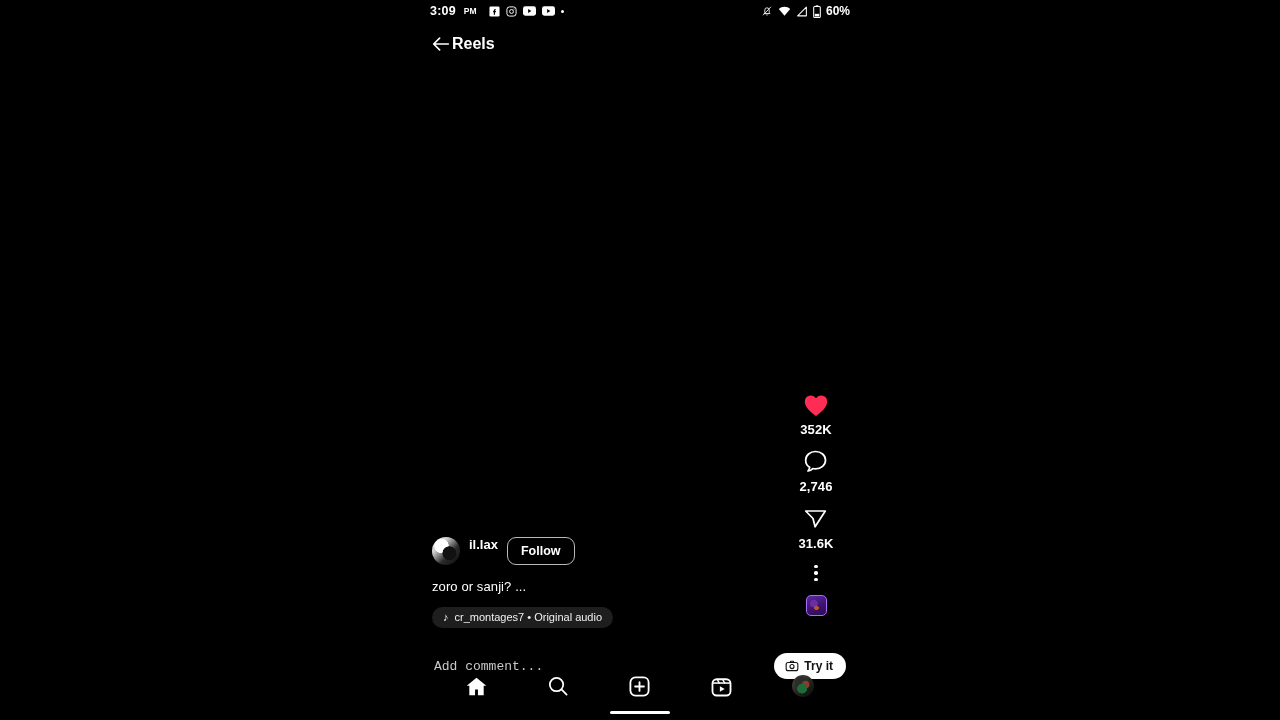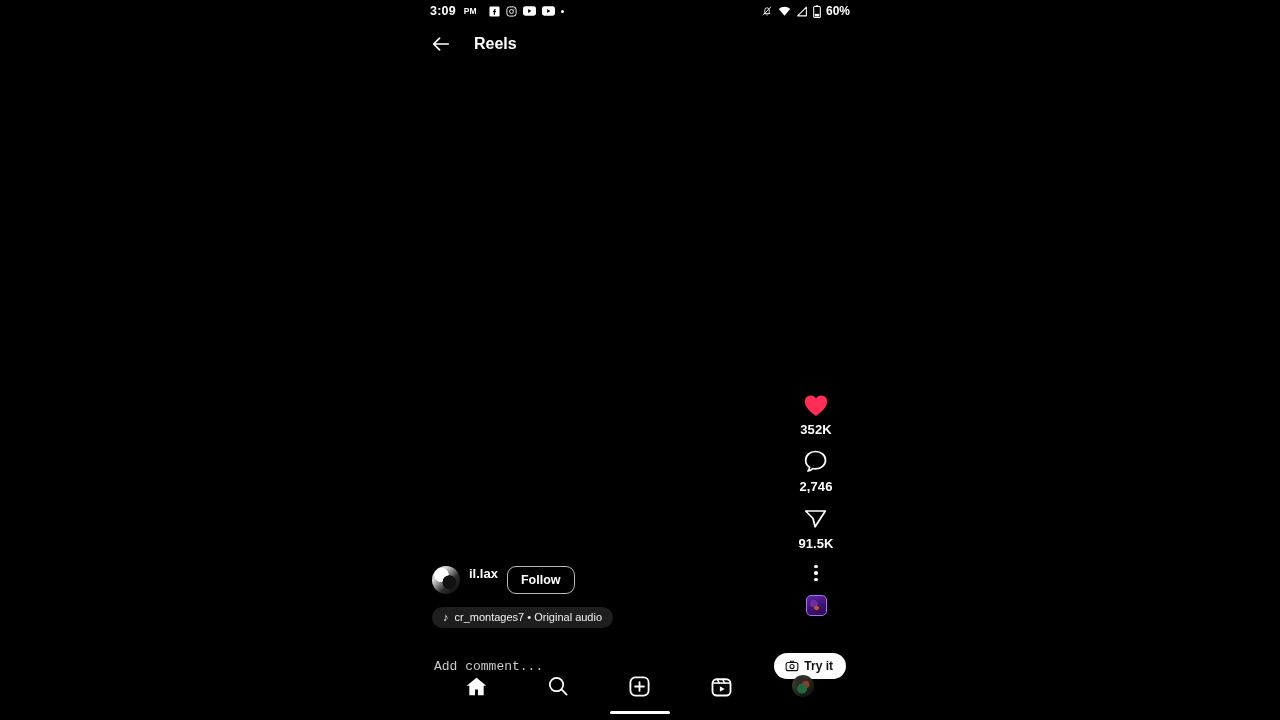--- a/index.html
+++ b/index.html
@@ -34,21 +34,21 @@
   .sb-time { font-size:12.5px; font-weight:bold; letter-spacing:.2px; }
   .sb-ampm { font-size:8.5px; font-weight:bold; margin-left:2px; }
   .sb-right { margin-left:auto; display:flex; align-items:center; gap:5px; }
   .sb-batt { font-size:12px; font-weight:bold; }
   .sb-dot { width:3px; height:3px; border-radius:50%; background:#fff; display:inline-block; }
   .ic { display:inline-flex; align-items:center; justify-content:center; }
 
   
   .header {
     position:absolute; top:26px; left:0; width:440px; height:36px;
-    display:flex; align-items:center; gap:22px; padding-left:10px;
+    display:flex; align-items:center; padding-left:10px;
   }
   .header-title { color:#fff; font-size:16px; font-weight:bold; }
 
   
   .stage { position:absolute; top:62px; left:0; width:440px; height:596px; background:#000; }
 
   
   .rail {
     position:absolute; right:18px; bottom:104px;
     width:52px;
@@ -232,38 +232,39 @@
         </span>
         <span class="rail-count">2,746</span>
       </div>
 
       <div class="rail-item">
         <span class="ic">
           <svg width="25" height="25" viewBox="0 0 26 26">
               <path d="M2.8 5.2h20.4L12.6 21.6 10.4 13 2.8 5.2z" fill="none" stroke="#fff" stroke-width="1.8" stroke-linejoin="round"></path>
             </svg>
         </span>
-        <span class="rail-count">91.5K</span>
+        <span class="rail-count">31.6K</span>
       </div>
 
       <div class="rail-dots">
         <span></span>
           <span></span>
           <span></span>
       </div>
 
       <div class="audio-thumb"></div>
     </div>
 
     <div class="meta">
       <div class="meta-user">
         <div class="avatar"></div>
         <span class="username">il.lax</span>
         <button class="follow-btn">Follow</button>
       </div>
+      <div class="caption">zoro or sanji? ...</div>
       <div class="audio-pill">
         <span class="note">♪</span>
         <span>cr_montages7 • Original audio</span>
       </div>
     </div>
 
     <div class="comment-row">
       <input class="comment-input" type="text" placeholder="Add comment..." style="">
       <button class="tryit">
         <span class="ic">

